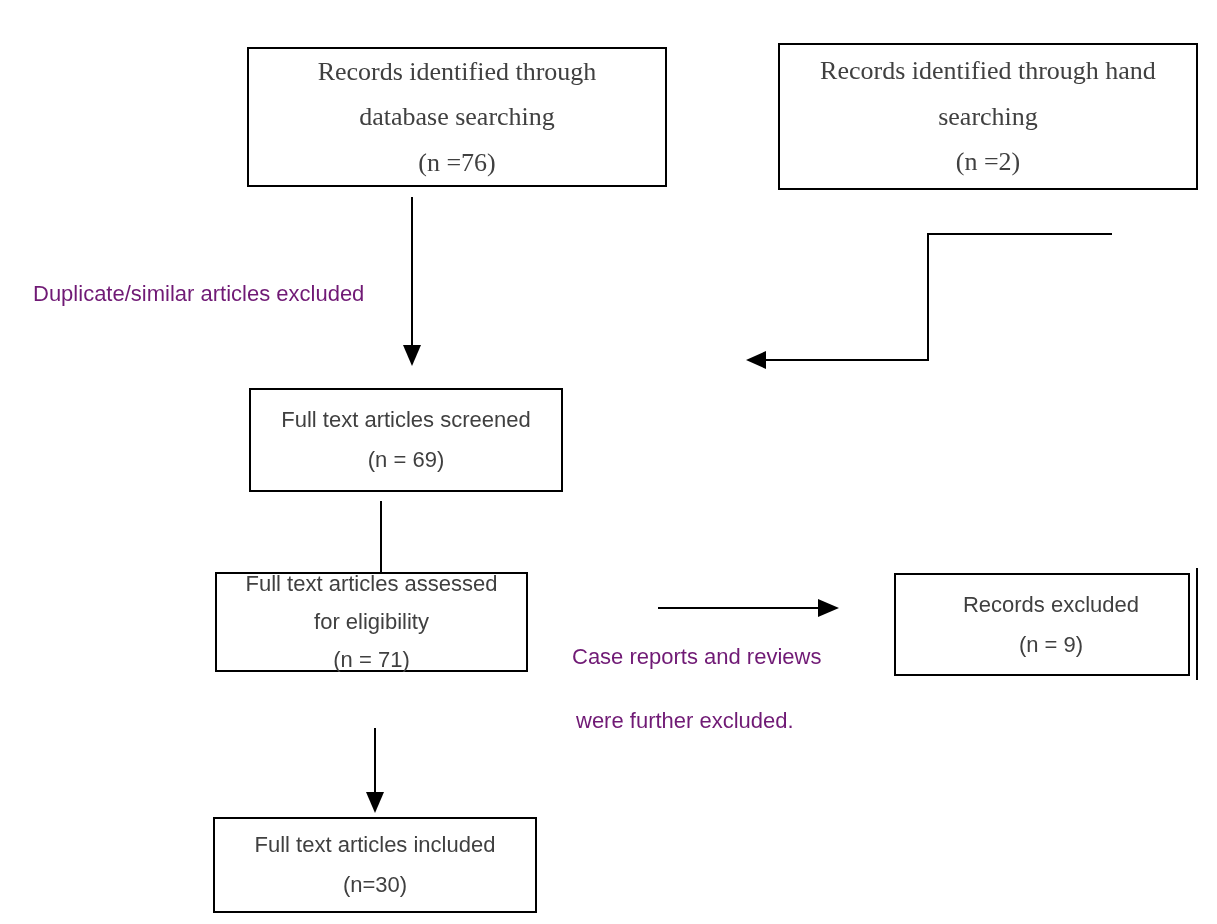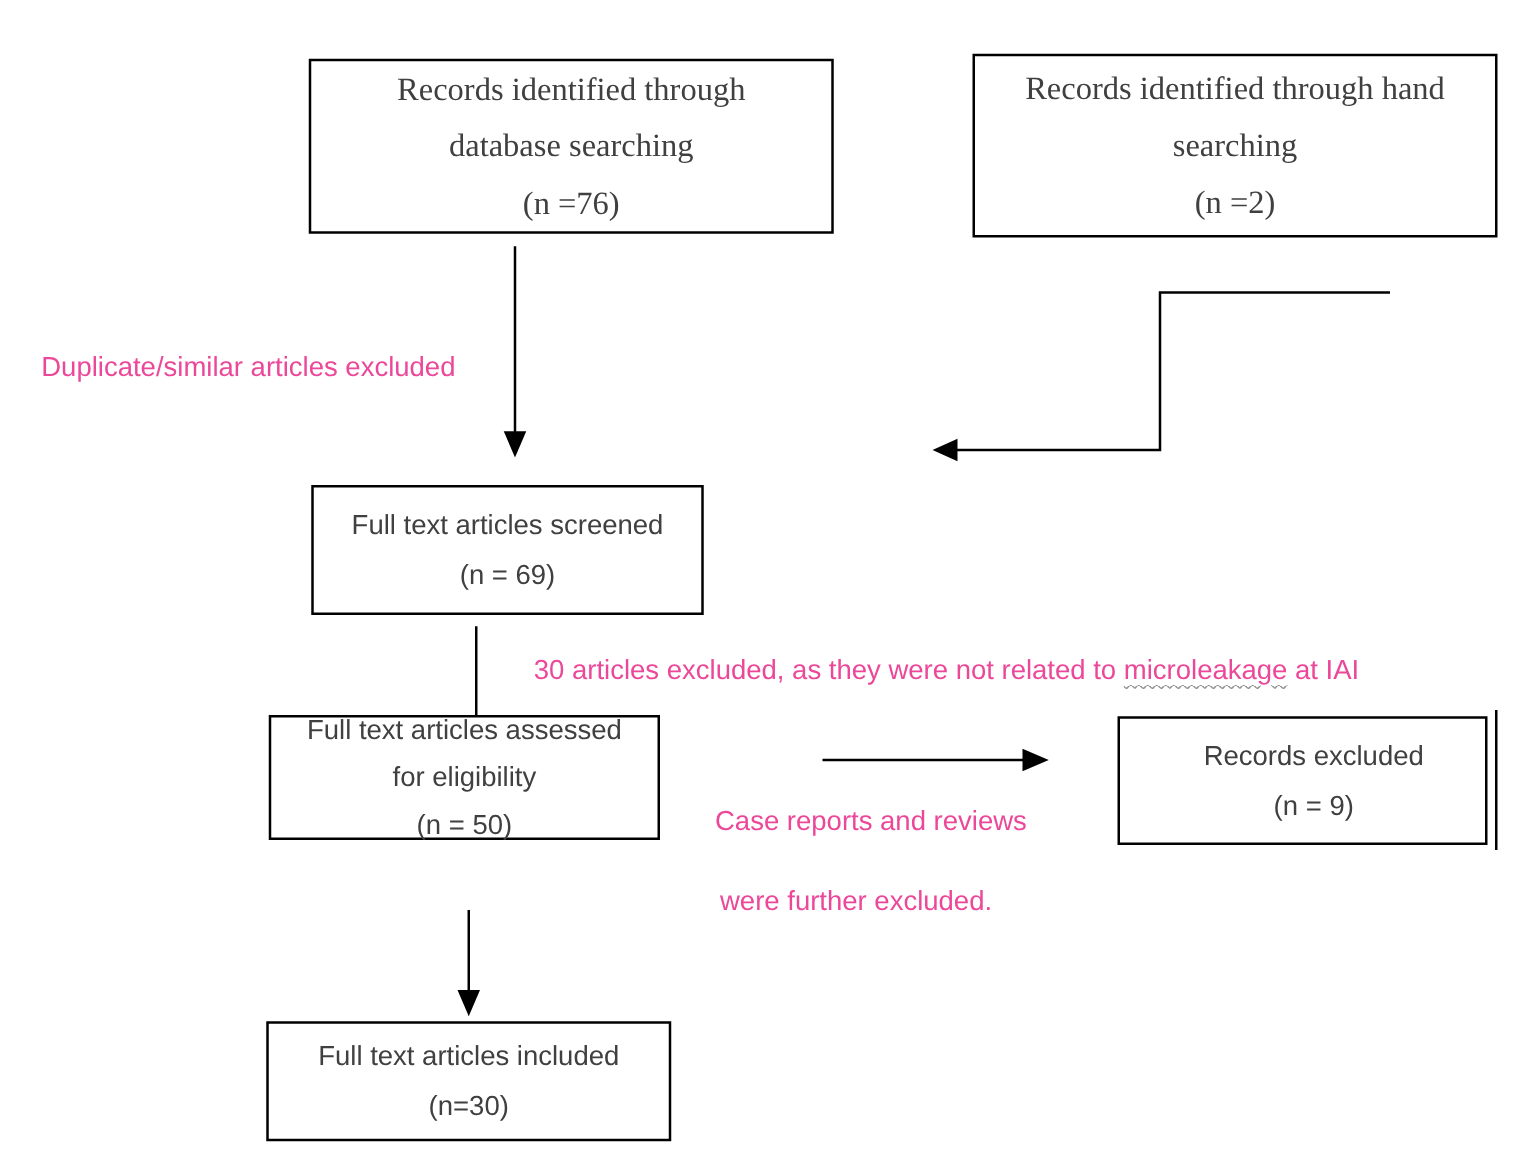--- a/index.html
+++ b/index.html
@@ -35,21 +35,21 @@
     font-family: "Liberation Sans", "DejaVu Sans", sans-serif;
     font-size: 22px;
     line-height: 1.8;
     text-align: center;
   }
   .box-line { white-space: nowrap; }
   .float-label {
     position: absolute;
     font-family: "Liberation Sans", "DejaVu Sans", sans-serif;
     font-size: 22px;
-    color: #ec4899;
+    color: #701a75;
     white-space: nowrap;
   }
   .squiggle {
     text-decoration-line: underline;
     text-decoration-style: wavy;
     text-decoration-color: #8f8f8f;
     text-decoration-thickness: 1px;
     text-underline-offset: 4px;
   }
   #arrow-layer {
@@ -118,36 +118,33 @@
   </div>
 
   <div class="flow-box sans-box" style="left:249px; top:388px; width:314px; height:104px;">
     <div class="box-line">Full text articles screened</div>
     <div class="box-line">(n = 69)</div>
   </div>
 
   <div class="flow-box sans-box" style="left:215px; top:572px; width:313px; height:100px; line-height:1.72;">
     <div class="box-line">Full text articles assessed</div>
     <div class="box-line">for eligibility</div>
-    <div class="box-line">(n = 50)</div>
+    <div class="box-line">(n = 71)</div>
   </div>
 
   <div class="flow-box sans-box" style="left:894px; top:573px; width:296px; height:103px;padding-left:18px;">
     <div class="box-line">Records excluded</div>
     <div class="box-line">(n = 9)</div>
   </div>
 
   <div class="flow-box sans-box" style="left:213px; top:817px; width:324px; height:96px;">
     <div class="box-line">Full text articles included</div>
     <div class="box-line">(n=30)</div>
   </div>
 
   <div class="float-label" style="left:33px; top:281px;">Duplicate/similar articles excluded</div>
 
-  <div class="float-label" style="left:427px; top:523px;">
-    <span>30 articles excluded, as they were not related to </span><span class="squiggle">microleakage</span><span> at IAI</span>
-  </div>
 
   <div class="float-label" style="left:572px; top:644px;">Case reports and reviews</div>
 
   <div class="float-label" style="left:576px; top:708px;">were further excluded.</div>
 
 </div>
 
 </body></html>

